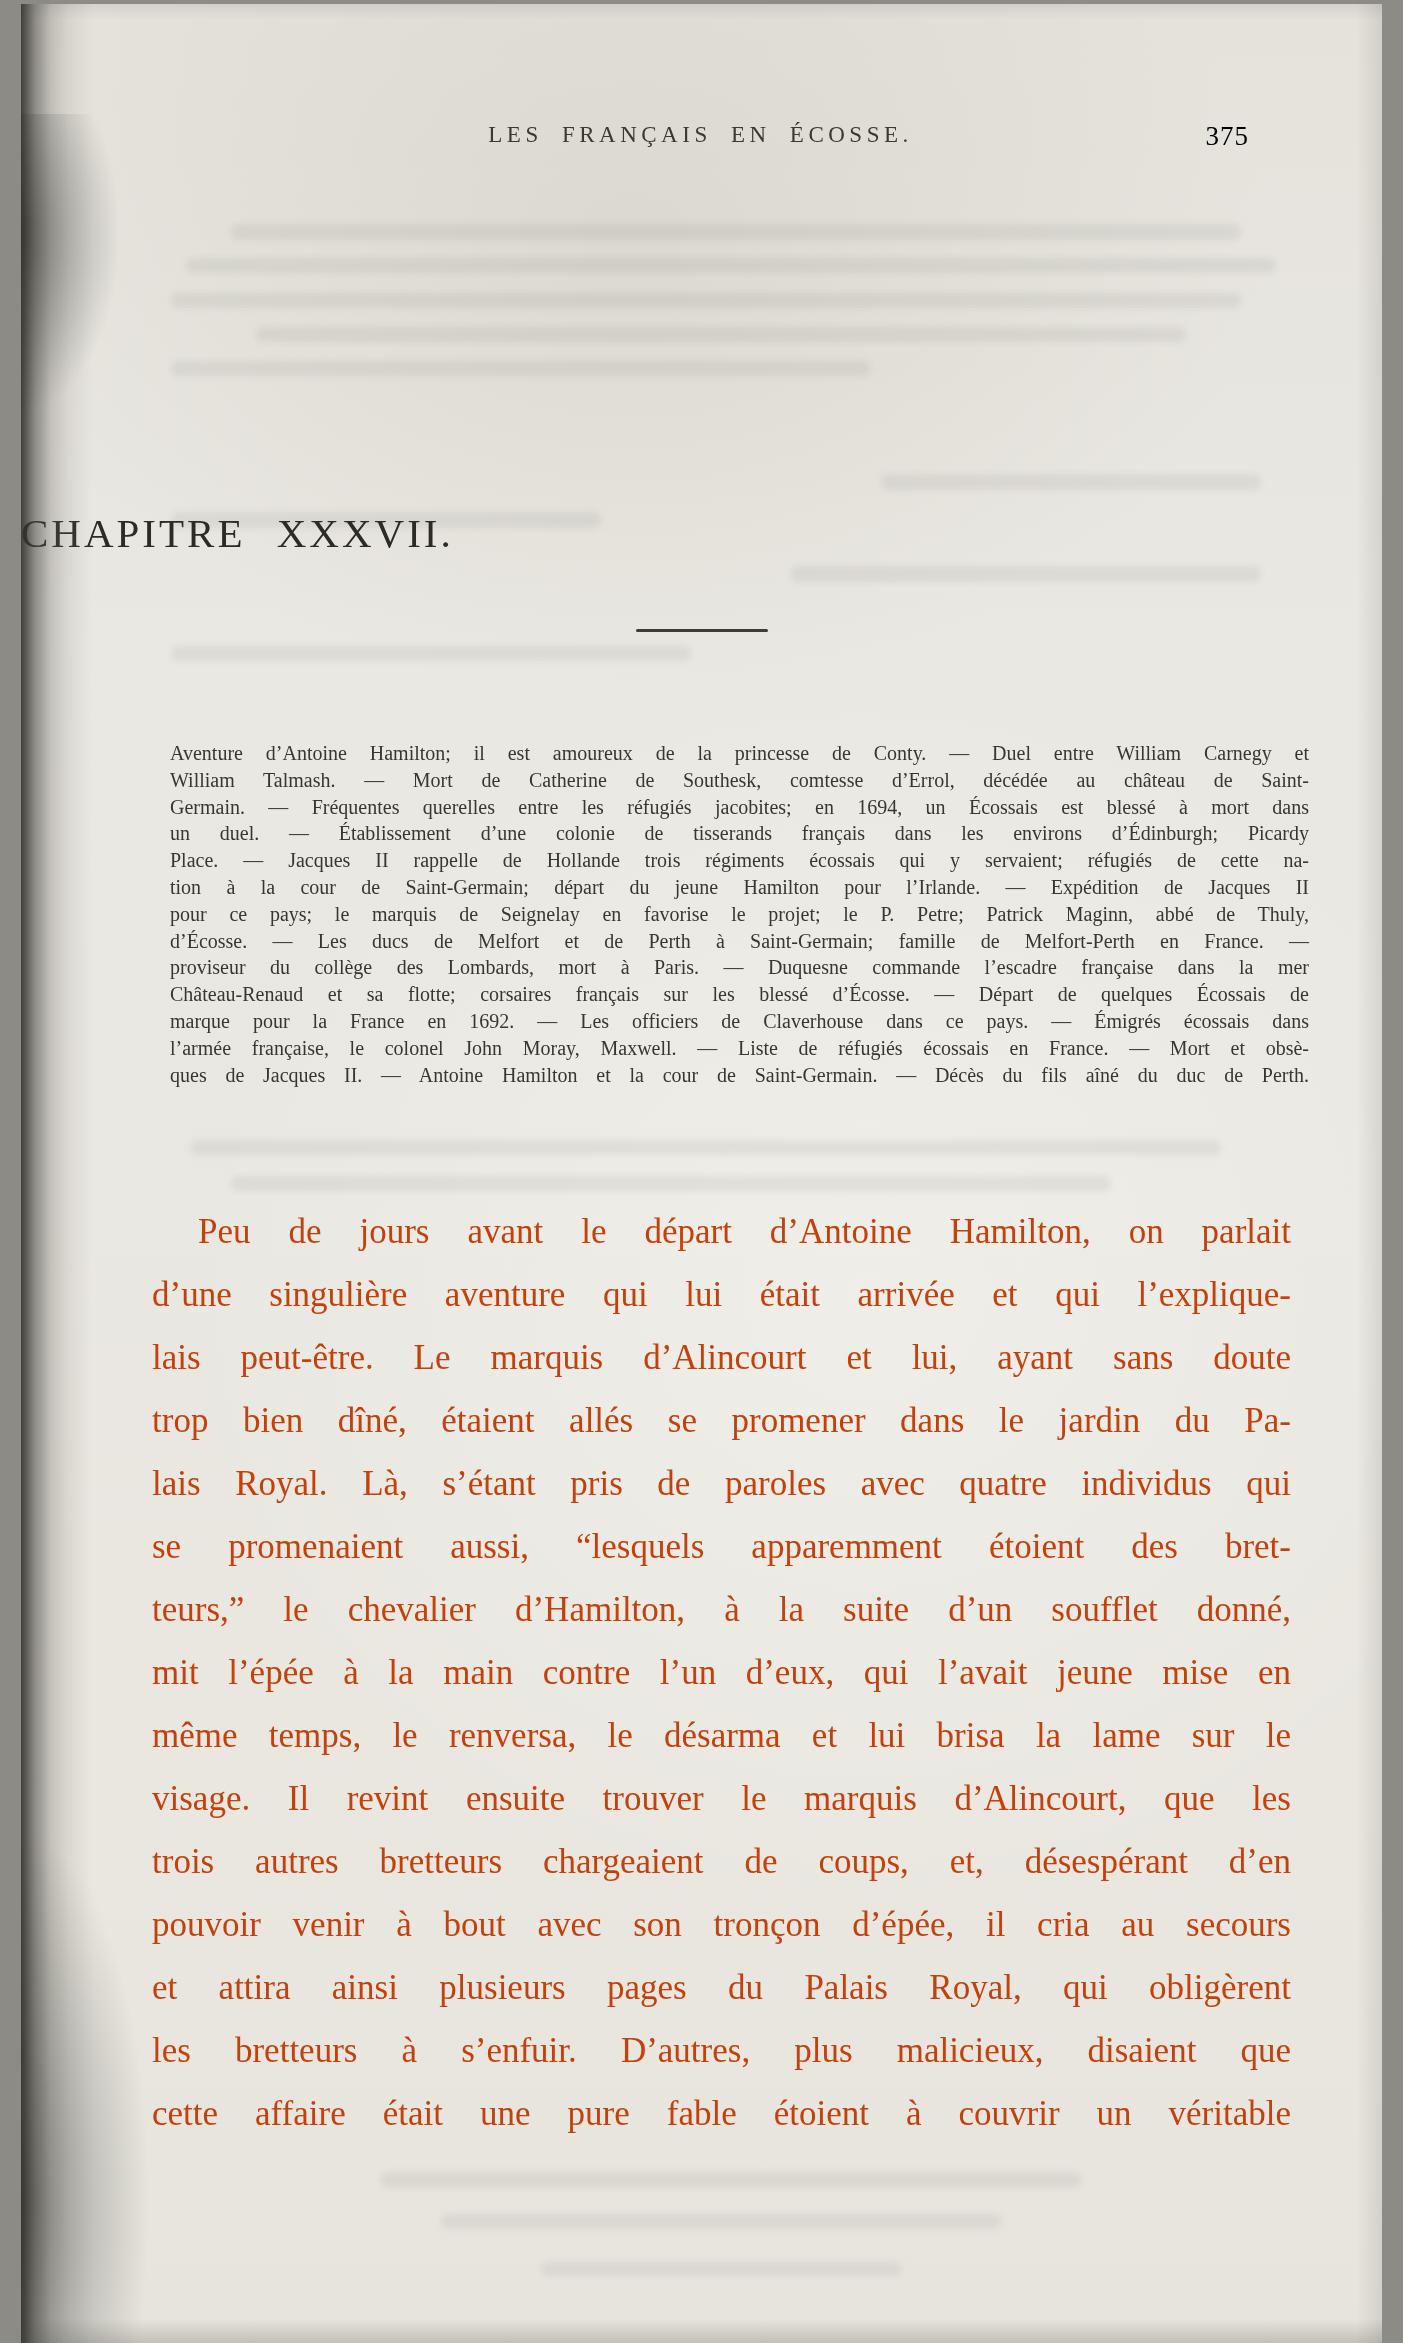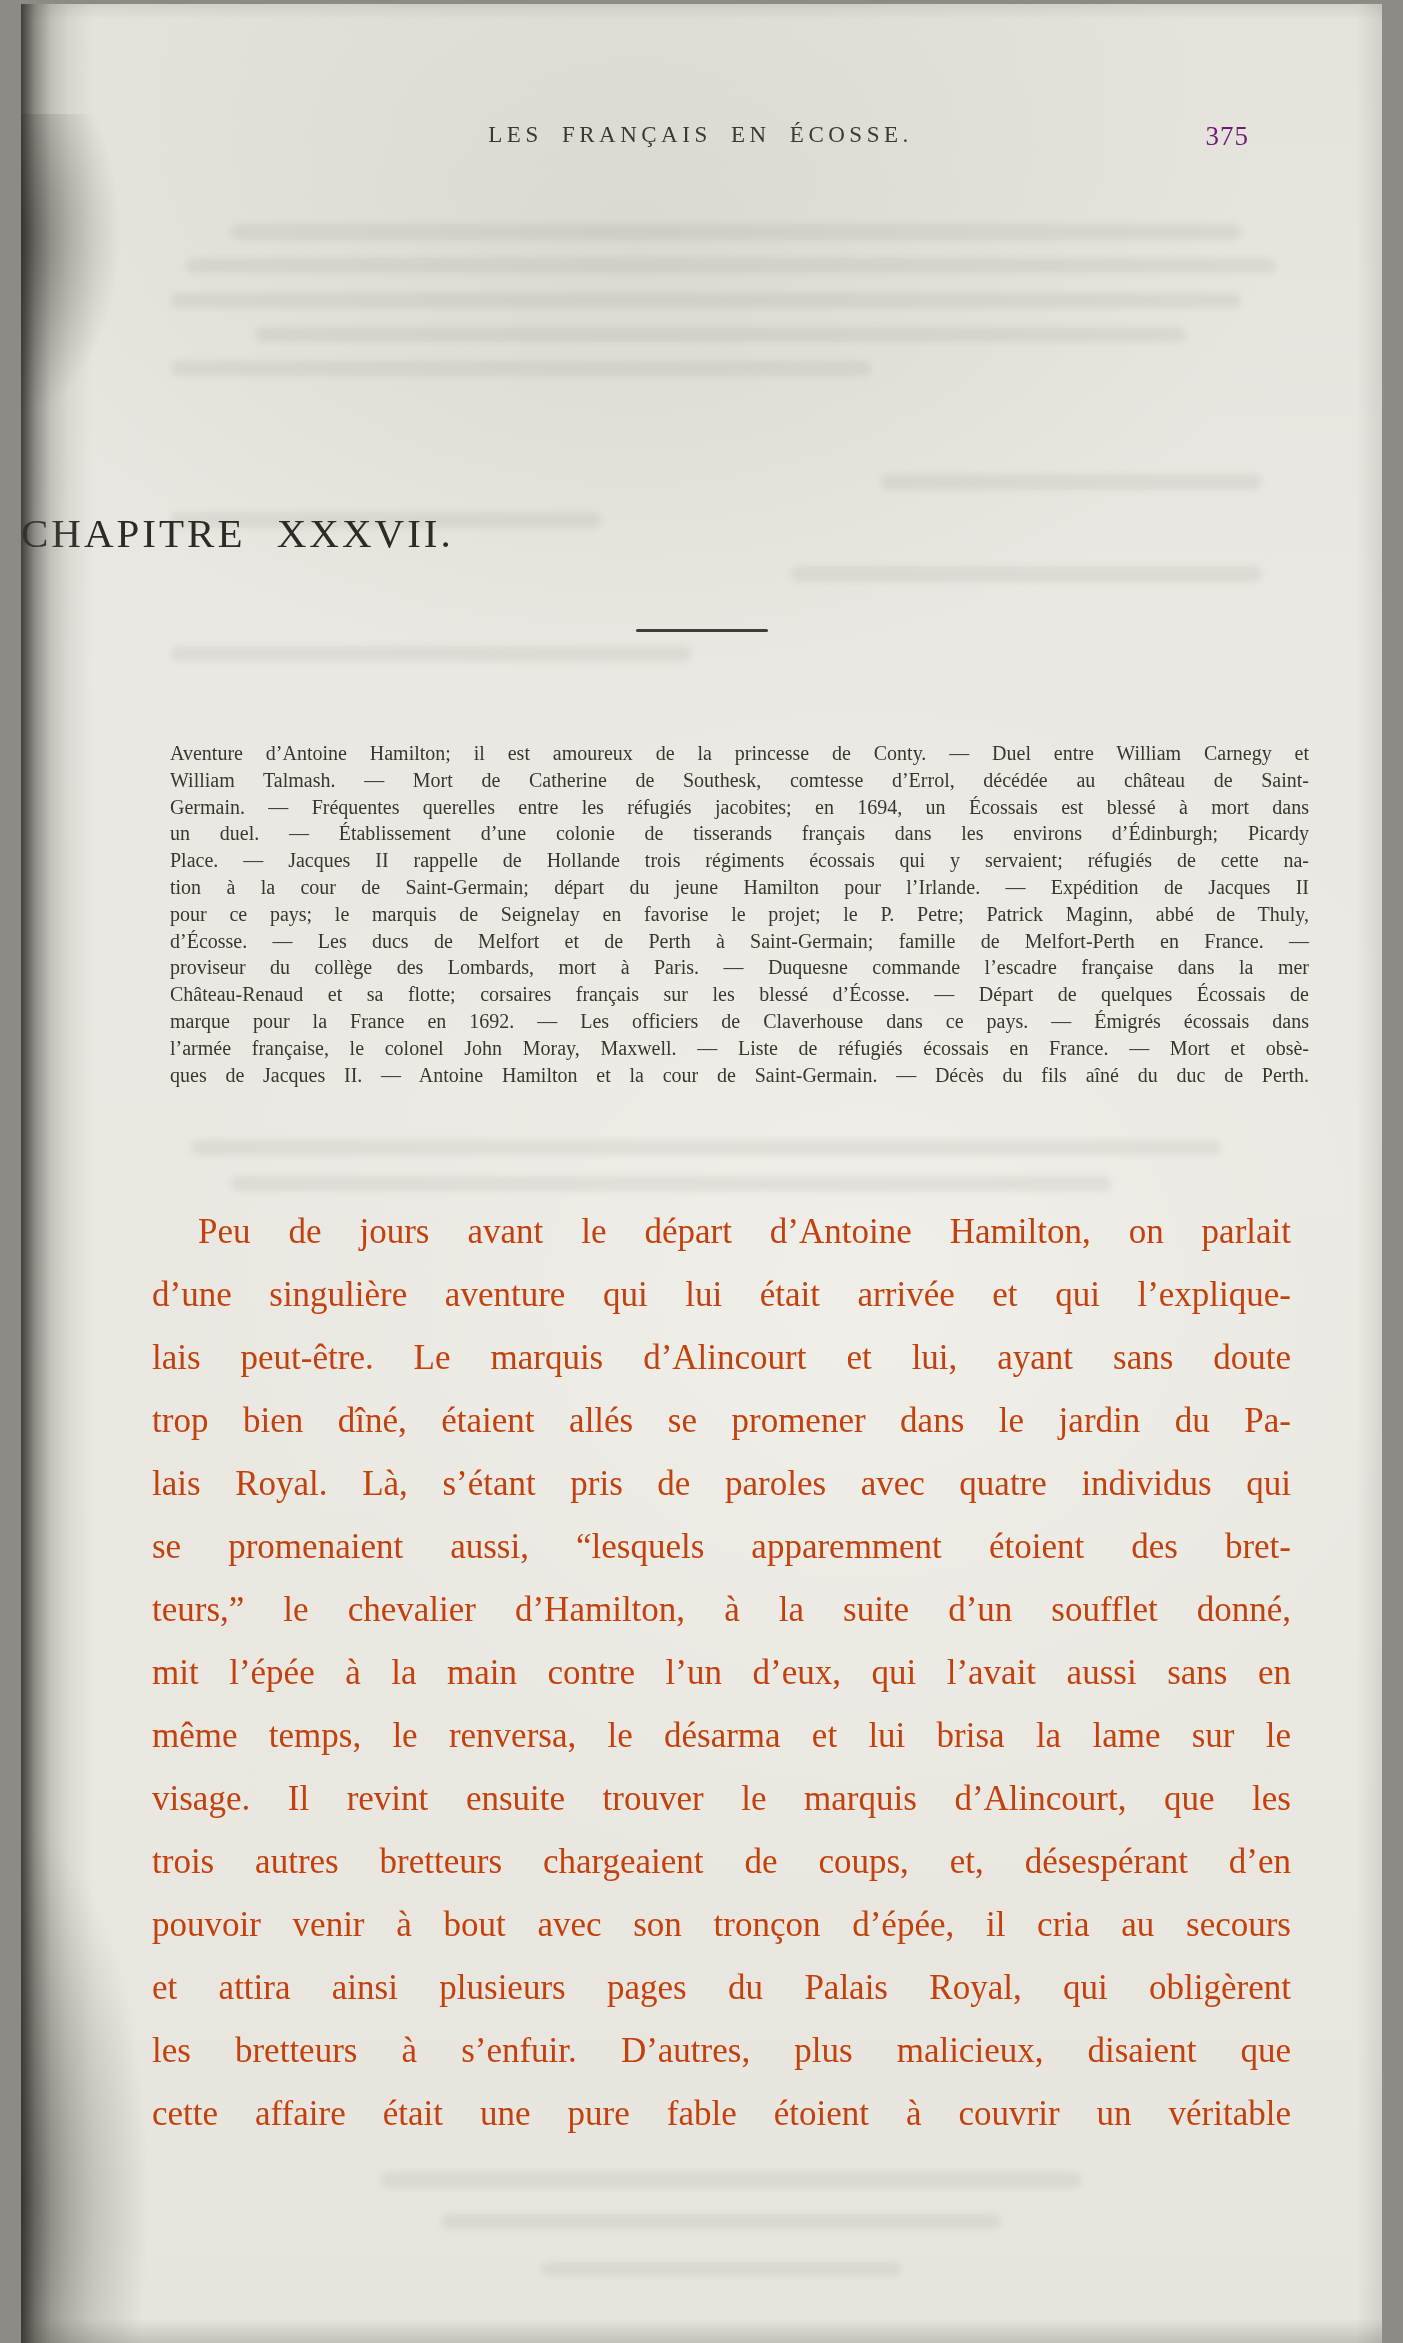--- a/index.html
+++ b/index.html
@@ -68,21 +68,21 @@
   .running-head {
     position: absolute; top: 118px; left: 131px; right: 133px; height: 34px; z-index: 2;
   }
   .running-title {
     display: block; text-align: center;
     font-size: 23px; letter-spacing: 4.5px; word-spacing: 9px;
     color: #3a3932;
   }
   .page-number {
     position: absolute; right: 0; top: -1px;
-    font-size: 27px; letter-spacing: 1px; color: #701a75;
+    font-size: 27px; letter-spacing: 1px; color: #000000;
   }
 
   
   .chapter-title {
     position: absolute; top: 505px; left: 0; width: 100%; z-index: 2;
     margin: 0; text-align: left; font-weight: 400;
     font-size: 41px; letter-spacing: 3px; word-spacing: 18px;
     color: #2c2b26;
   }
   .chapter-rule {
@@ -162,21 +162,21 @@
   </section>
 
   <section class="body-text">
     <div class="body-line indent">Peu de jours avant le départ d’Antoine Hamilton, on parlait</div>
     <div class="body-line">d’une singulière aventure qui lui était arrivée et qui l’explique-</div>
     <div class="body-line">lais peut-être. Le marquis d’Alincourt et lui, ayant sans doute</div>
     <div class="body-line">trop bien dîné, étaient allés se promener dans le jardin du Pa-</div>
     <div class="body-line">lais Royal. Là, s’étant pris de paroles avec quatre individus qui</div>
     <div class="body-line">se promenaient aussi, “lesquels apparemment étoient des bret-</div>
     <div class="body-line">teurs,” le chevalier d’Hamilton, à la suite d’un soufflet donné,</div>
-    <div class="body-line">mit l’épée à la main contre l’un d’eux, qui l’avait aussi sans en</div>
+    <div class="body-line">mit l’épée à la main contre l’un d’eux, qui l’avait jeune mise en</div>
     <div class="body-line">même temps, le renversa, le désarma et lui brisa la lame sur le</div>
     <div class="body-line">visage. Il revint ensuite trouver le marquis d’Alincourt, que les</div>
     <div class="body-line">trois autres bretteurs chargeaient de coups, et, désespérant d’en</div>
     <div class="body-line">pouvoir venir à bout avec son tronçon d’épée, il cria au secours</div>
     <div class="body-line">et attira ainsi plusieurs pages du Palais Royal, qui obligèrent</div>
     <div class="body-line">les bretteurs à s’enfuir. D’autres, plus malicieux, disaient que</div>
     <div class="body-line">cette affaire était une pure fable étoient à couvrir un véritable</div>
   </section>
 
   <div class="edge-left"></div>

